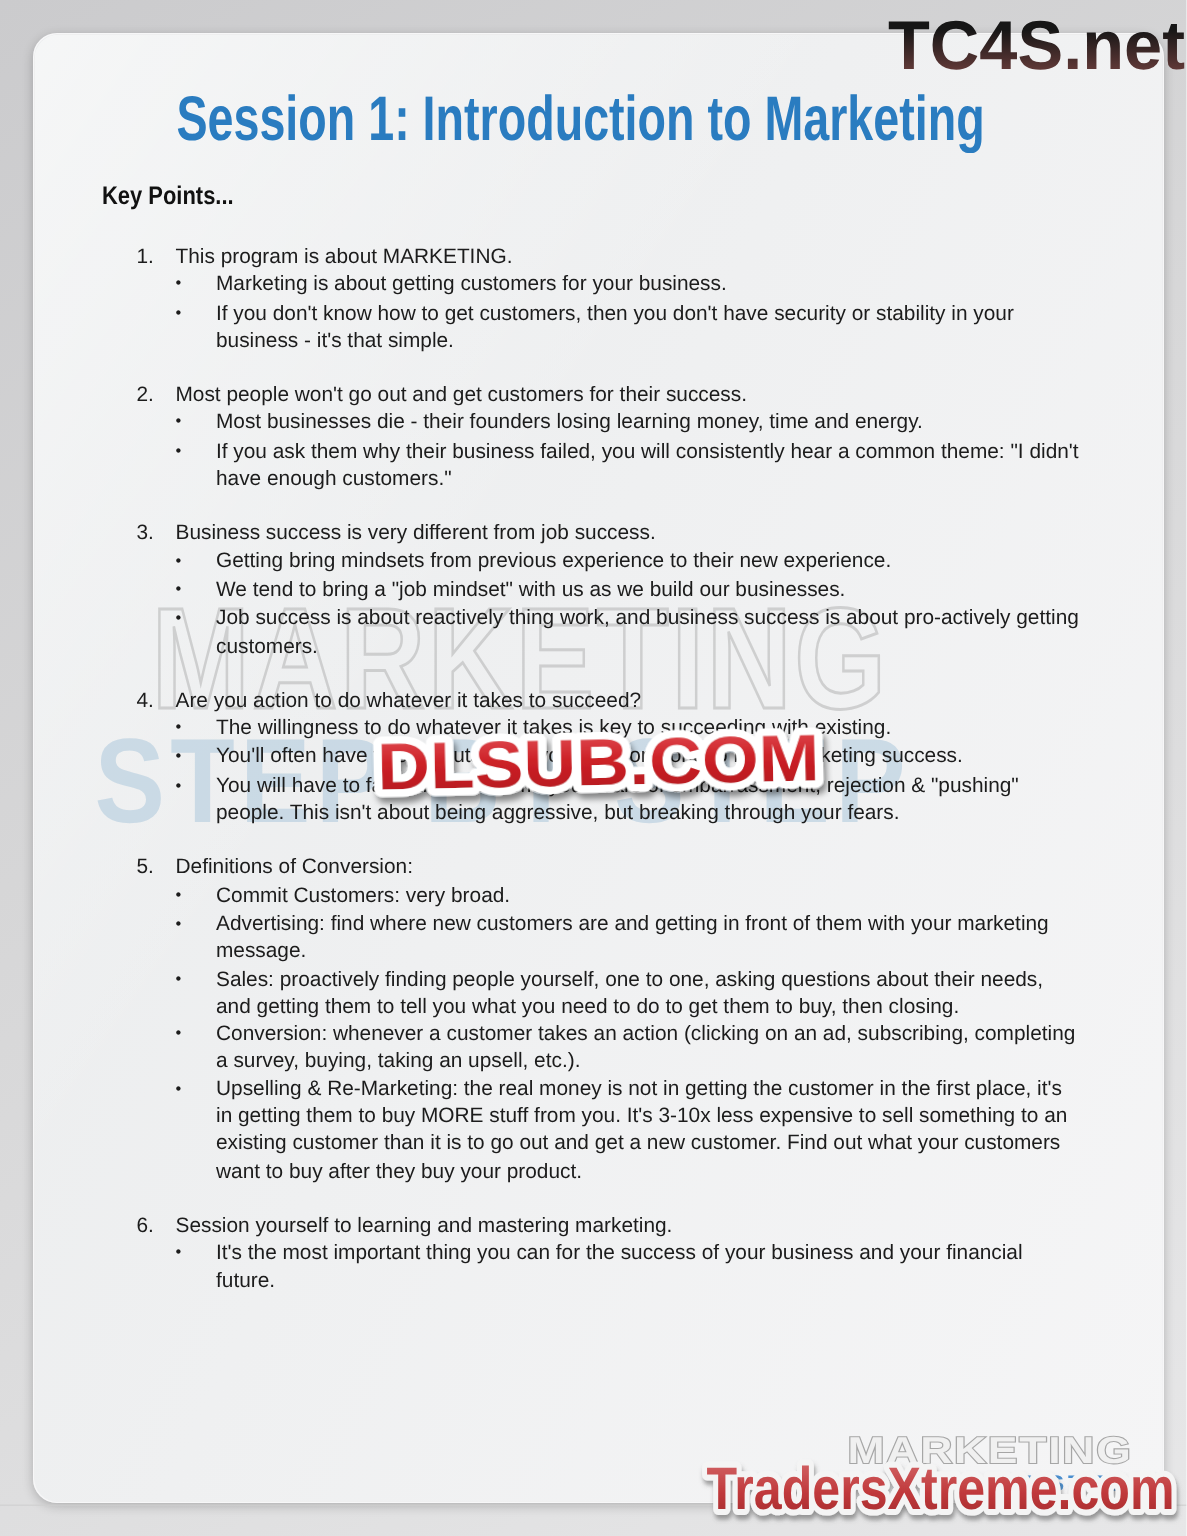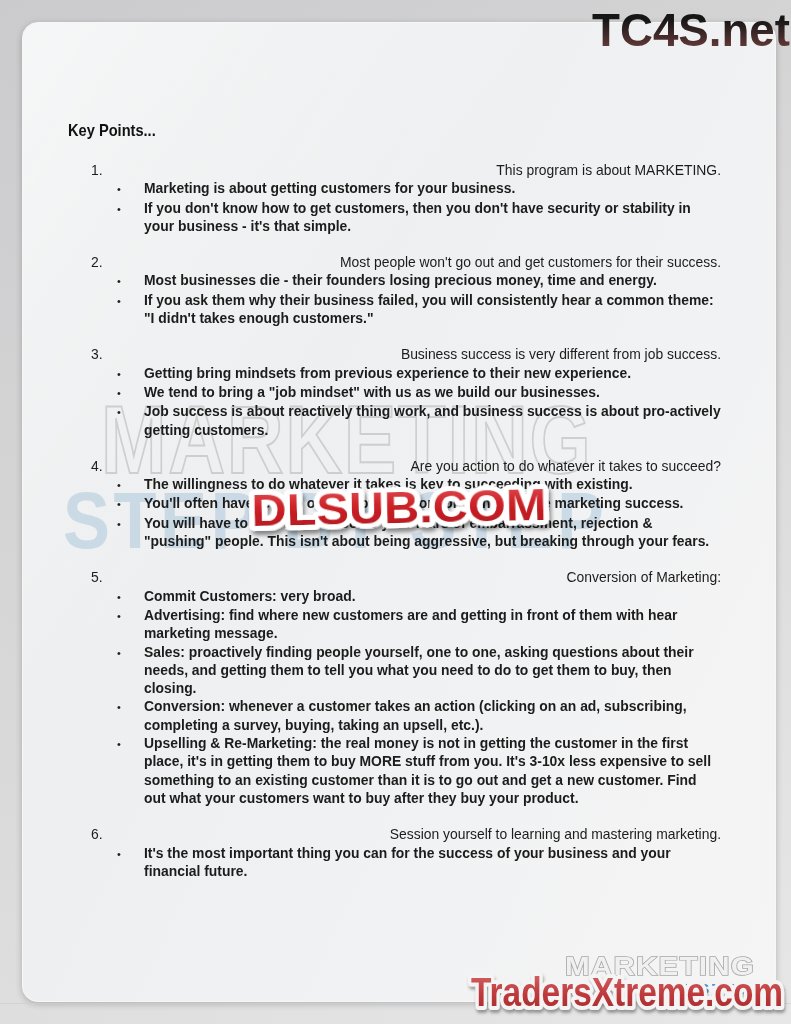--- a/index.html
+++ b/index.html
@@ -37,25 +37,25 @@
 
   
   .list{
     position:absolute;left:68px;top:138px;width:630px;
     font-size:13.9px;line-height:18.3px;color:#1c1c1c;
     list-style:none;margin:0;padding:0;
   }
   .kp{margin:0 0 18px 0;padding:0;}
   .kp-head{display:flex;}
   .kp-num{width:26px;flex:0 0 26px;}
-  .kp-text{flex:1;text-align:right;}
+  .kp-text{flex:1;}
   .kp-bullets{list-style:none;margin:0;padding:0 0 0 26px;}
   .kp-bullets li{display:flex;}
   .dot{width:27px;flex:0 0 27px;font-size:11px;padding-top:1px;}
-  .btext{flex:1;max-width:600px;font-weight:bold;}
+  .btext{flex:1;max-width:600px;}
 
   
   .bg-marketing{
     position:absolute;left:78px;top:362px;z-index:0;pointer-events:none;
     font-size:96px;font-weight:bold;white-space:nowrap;
     color:transparent;-webkit-text-stroke:2px rgba(160,160,160,.42);
     transform:scaleX(.82);transform-origin:left;letter-spacing:2px;
   }
   .bg-step{
     position:absolute;left:40px;top:452px;z-index:0;pointer-events:none;
@@ -76,20 +76,23 @@
 </head>
 <body>
 
 <div class="stage">
 
   <div class="card">
 
     <div class="bg-marketing">MARKETING</div>
     <div class="bg-step">STEP BY STEP</div>
 
+    <div class="title-wrap">
+      <span class="title">Session 1: Introduction to Marketing</span>
+    </div>
 
     <div class="keypoints">Key Points...</div>
 
     <ol class="list">
   <li class="kp">
     <div class="kp-head">
       <span class="kp-num">1.</span>
       <span class="kp-text">This program is about MARKETING.</span>
     </div>
     <ul class="kp-bullets">
@@ -105,25 +108,25 @@
   </li>
 
   <li class="kp">
     <div class="kp-head">
       <span class="kp-num">2.</span>
       <span class="kp-text">Most people won't go out and get customers for their success.</span>
     </div>
     <ul class="kp-bullets">
             <li>
               <span class="dot">•</span>
-              <span class="btext">Most businesses die - their founders losing precious money, time and energy.</span>
-            </li>
-            <li>
-              <span class="dot">•</span>
-              <span class="btext">If you ask them why their business failed, you will consistently hear a common theme: "I didn't takes enough customers."</span>
+              <span class="btext">Most businesses die - their founders losing learning money, time and energy.</span>
+            </li>
+            <li>
+              <span class="dot">•</span>
+              <span class="btext">If you ask them why their business failed, you will consistently hear a common theme: "I didn't have enough customers."</span>
             </li>
           </ul>
   </li>
 
   <li class="kp">
     <div class="kp-head">
       <span class="kp-num">3.</span>
       <span class="kp-text">Business success is very different from job success.</span>
     </div>
     <ul class="kp-bullets">
@@ -159,30 +162,30 @@
             <li>
               <span class="dot">•</span>
               <span class="btext">You will have to face and overcome your fears of embarrassment, rejection &amp; "pushing" people. This isn't about being aggressive, but breaking through your fears.</span>
             </li>
           </ul>
   </li>
 
   <li class="kp">
     <div class="kp-head">
       <span class="kp-num">5.</span>
-      <span class="kp-text">Conversion of Marketing:</span>
+      <span class="kp-text">Definitions of Conversion:</span>
     </div>
     <ul class="kp-bullets">
             <li>
               <span class="dot">•</span>
               <span class="btext">Commit Customers: very broad.</span>
             </li>
             <li>
               <span class="dot">•</span>
-              <span class="btext">Advertising: find where new customers are and getting in front of them with hear marketing message.</span>
+              <span class="btext">Advertising: find where new customers are and getting in front of them with your marketing message.</span>
             </li>
             <li>
               <span class="dot">•</span>
               <span class="btext">Sales: proactively finding people yourself, one to one, asking questions about their needs, and getting them to tell you what you need to do to get them to buy, then closing.</span>
             </li>
             <li>
               <span class="dot">•</span>
               <span class="btext">Conversion: whenever a customer takes an action (clicking on an ad, subscribing, completing a survey, buying, taking an upsell, etc.).</span>
             </li>
             <li>

